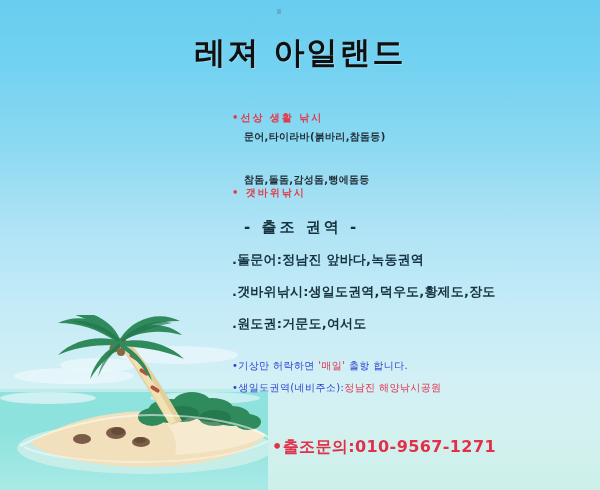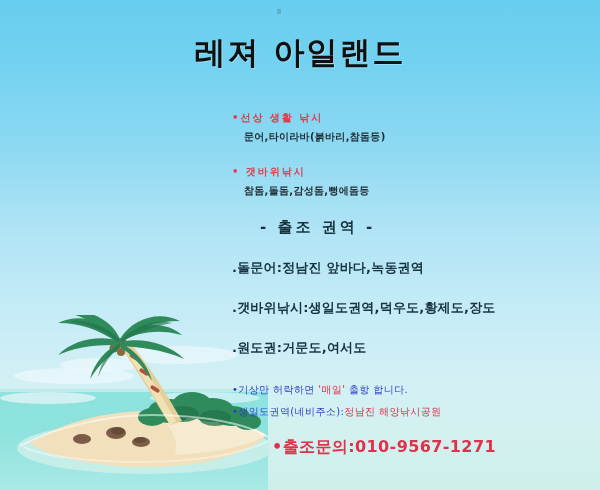--- a/index.html
+++ b/index.html
@@ -112,27 +112,27 @@
     letter-spacing: .3px;
   }
   .gap-a { height: 22px; }
   .gap-b { height: 20px; }
 
   .section-title {
     font-size: 15px;
     font-weight: bold;
     color: #16323f;
     letter-spacing: 3px;
-    margin-left: 28px;
+    margin-left: 12px;
   }
   .region {
     font-size: 13px;
     font-weight: bold;
     color: #16323f;
-    margin-top: 22px;
+    margin-top: 14px;
     letter-spacing: .2px;
   }
 
   .blue-line {
     font-size: 10px;
     font-weight: normal;
     color: #2a3fd0;
     letter-spacing: .4px;
   }
   .blue-line .em-red { color: #e2304a; }
@@ -232,22 +232,22 @@
 
   <div class="title">레져 아일랜드</div>
 
   <div class="body-block">
 
     <div class="ln hd-red">•선상 생활 낚시</div>
     <div class="ln sub-dark">문어,타이라바(붉바리,참돔등)</div>
 
     <div class="gap-a"></div>
 
+    <div class="ln sub-dark">참돔,돌돔,감성돔,뻥에돔등</div>
     <div class="ln hd-red">• 갯바위낚시</div>
-    <div class="ln sub-dark">참돔,돌돔,감성돔,뻥에돔등</div>
 
     <div class="gap-b"></div>
 
     <div class="ln section-title">- 출조 권역 -</div>
 
     <div class="ln region">.돌문어:정남진 앞바다,녹동권역</div>
     <div class="ln region">.갯바위낚시:생일도권역,덕우도,황제도,장도</div>
     <div class="ln region">.원도권:거문도,여서도</div>
 
     <div style="height:26px"></div>

